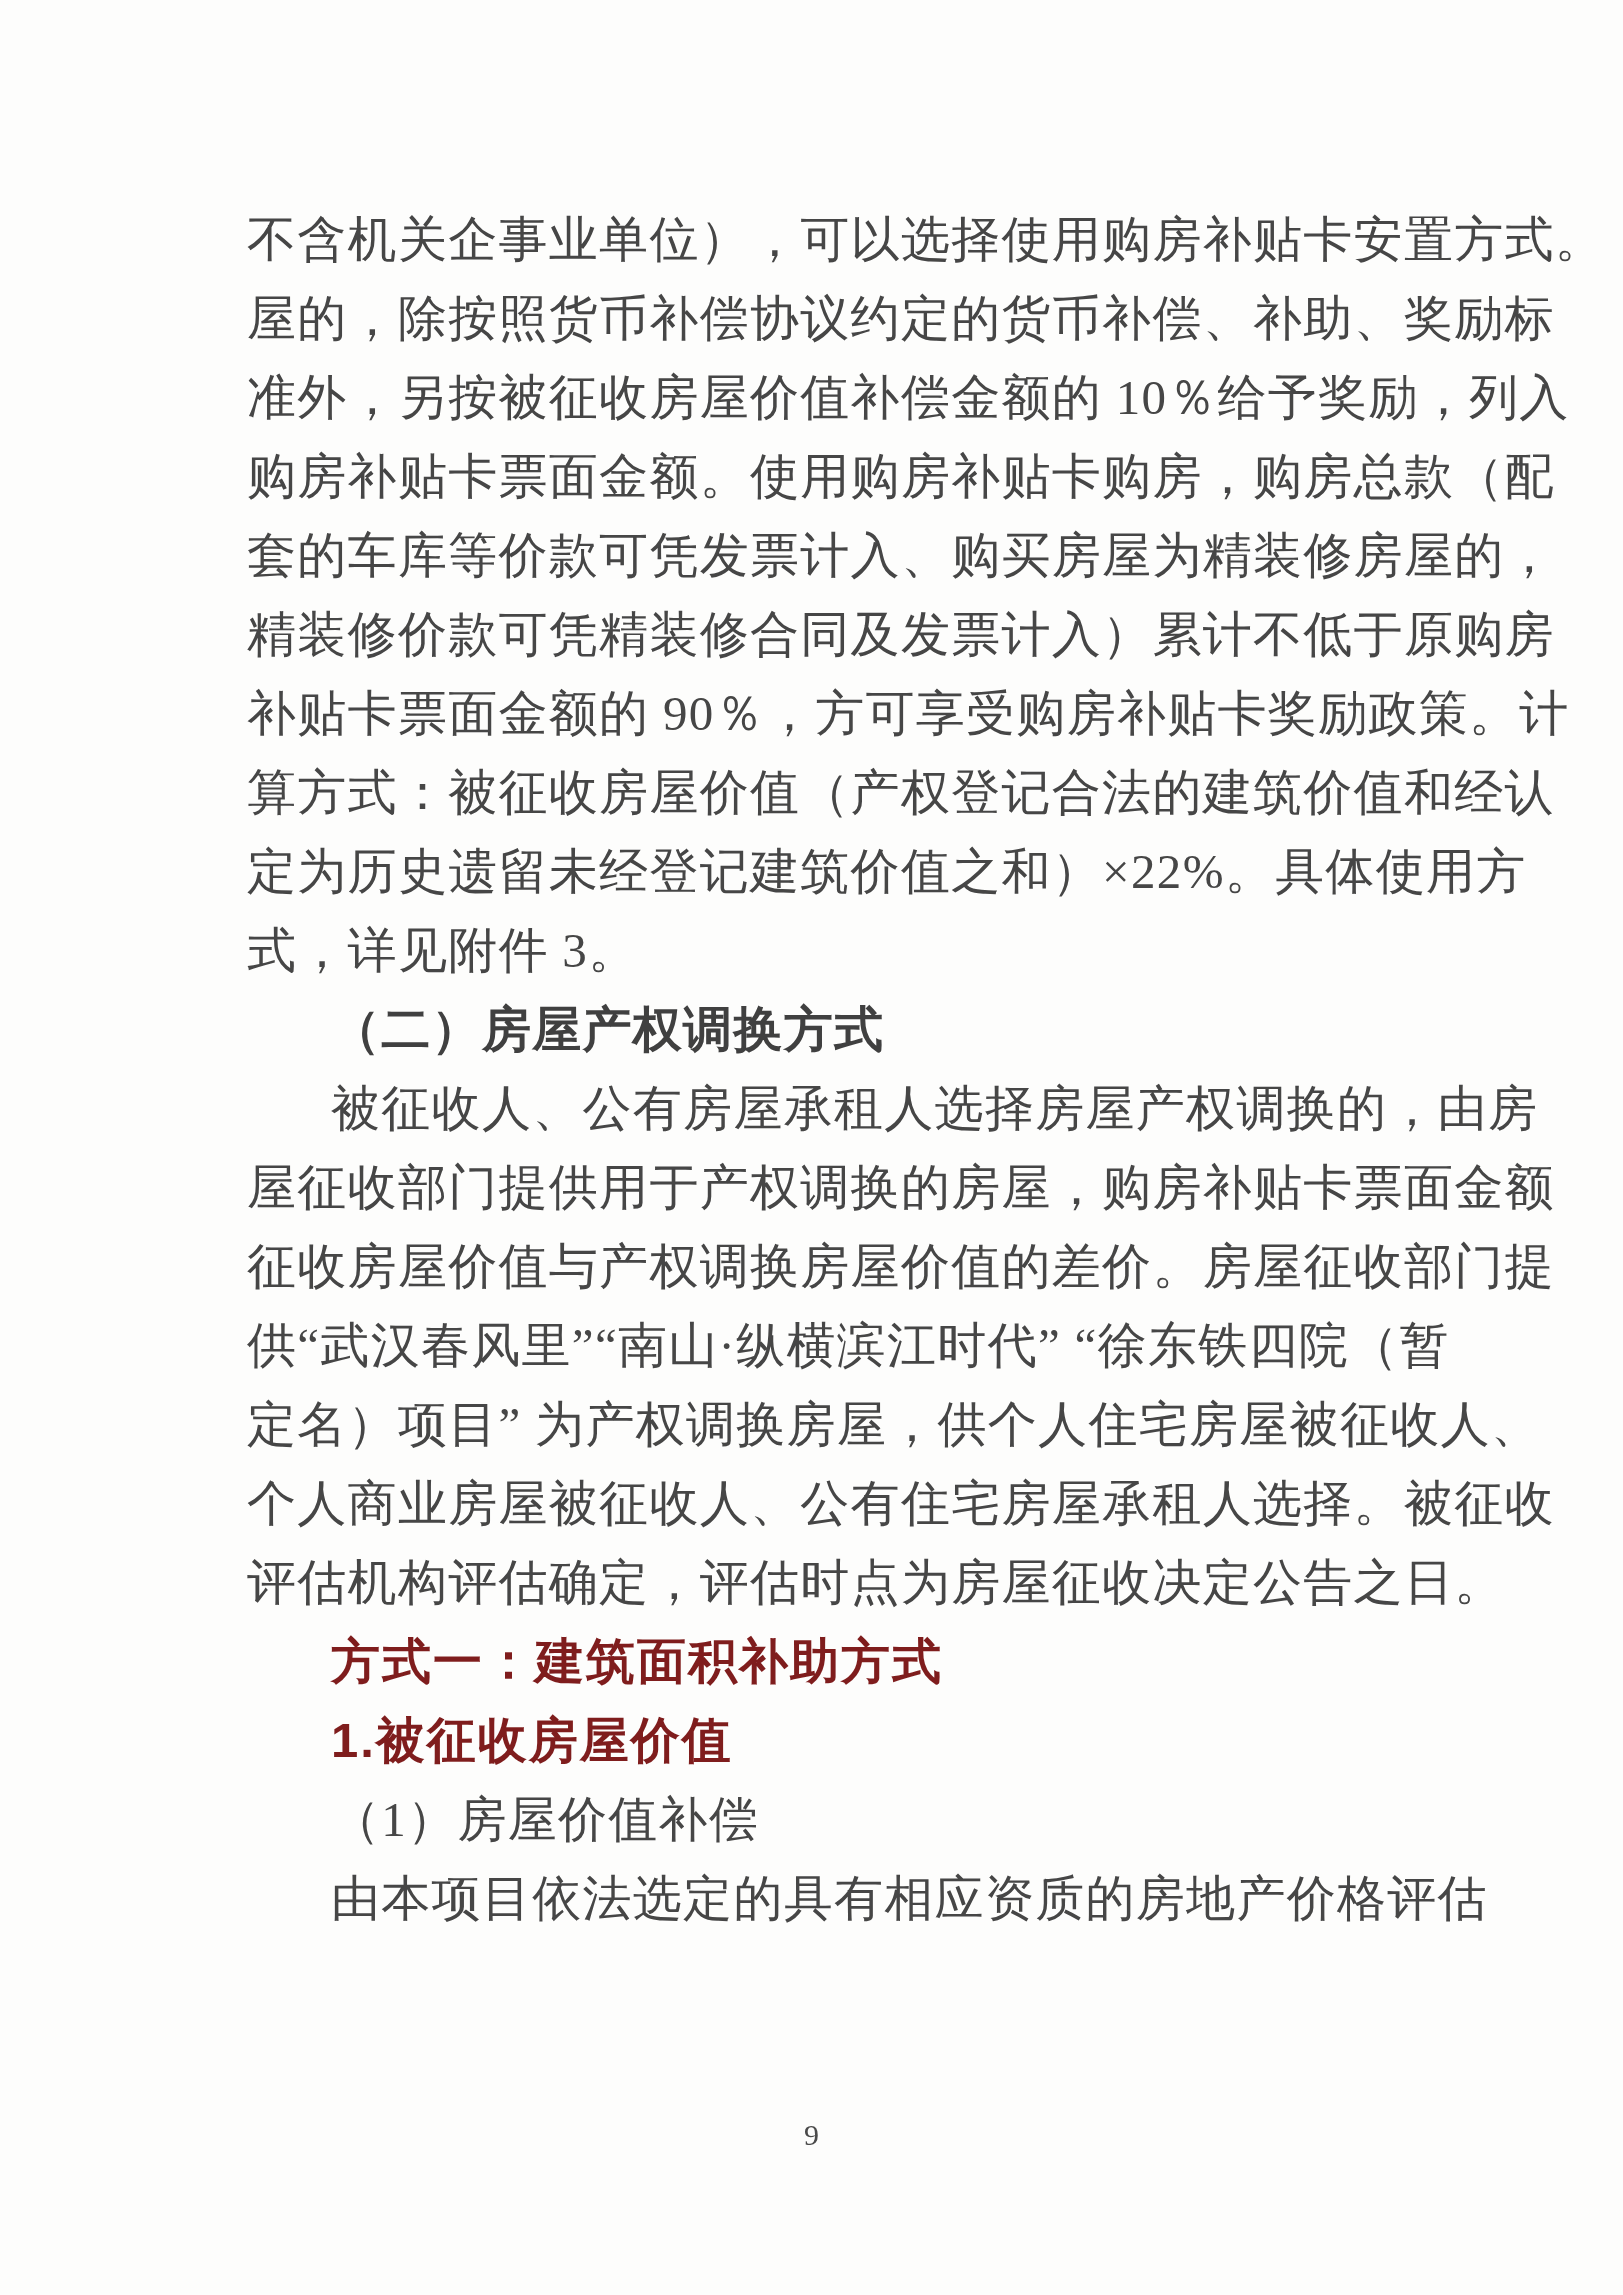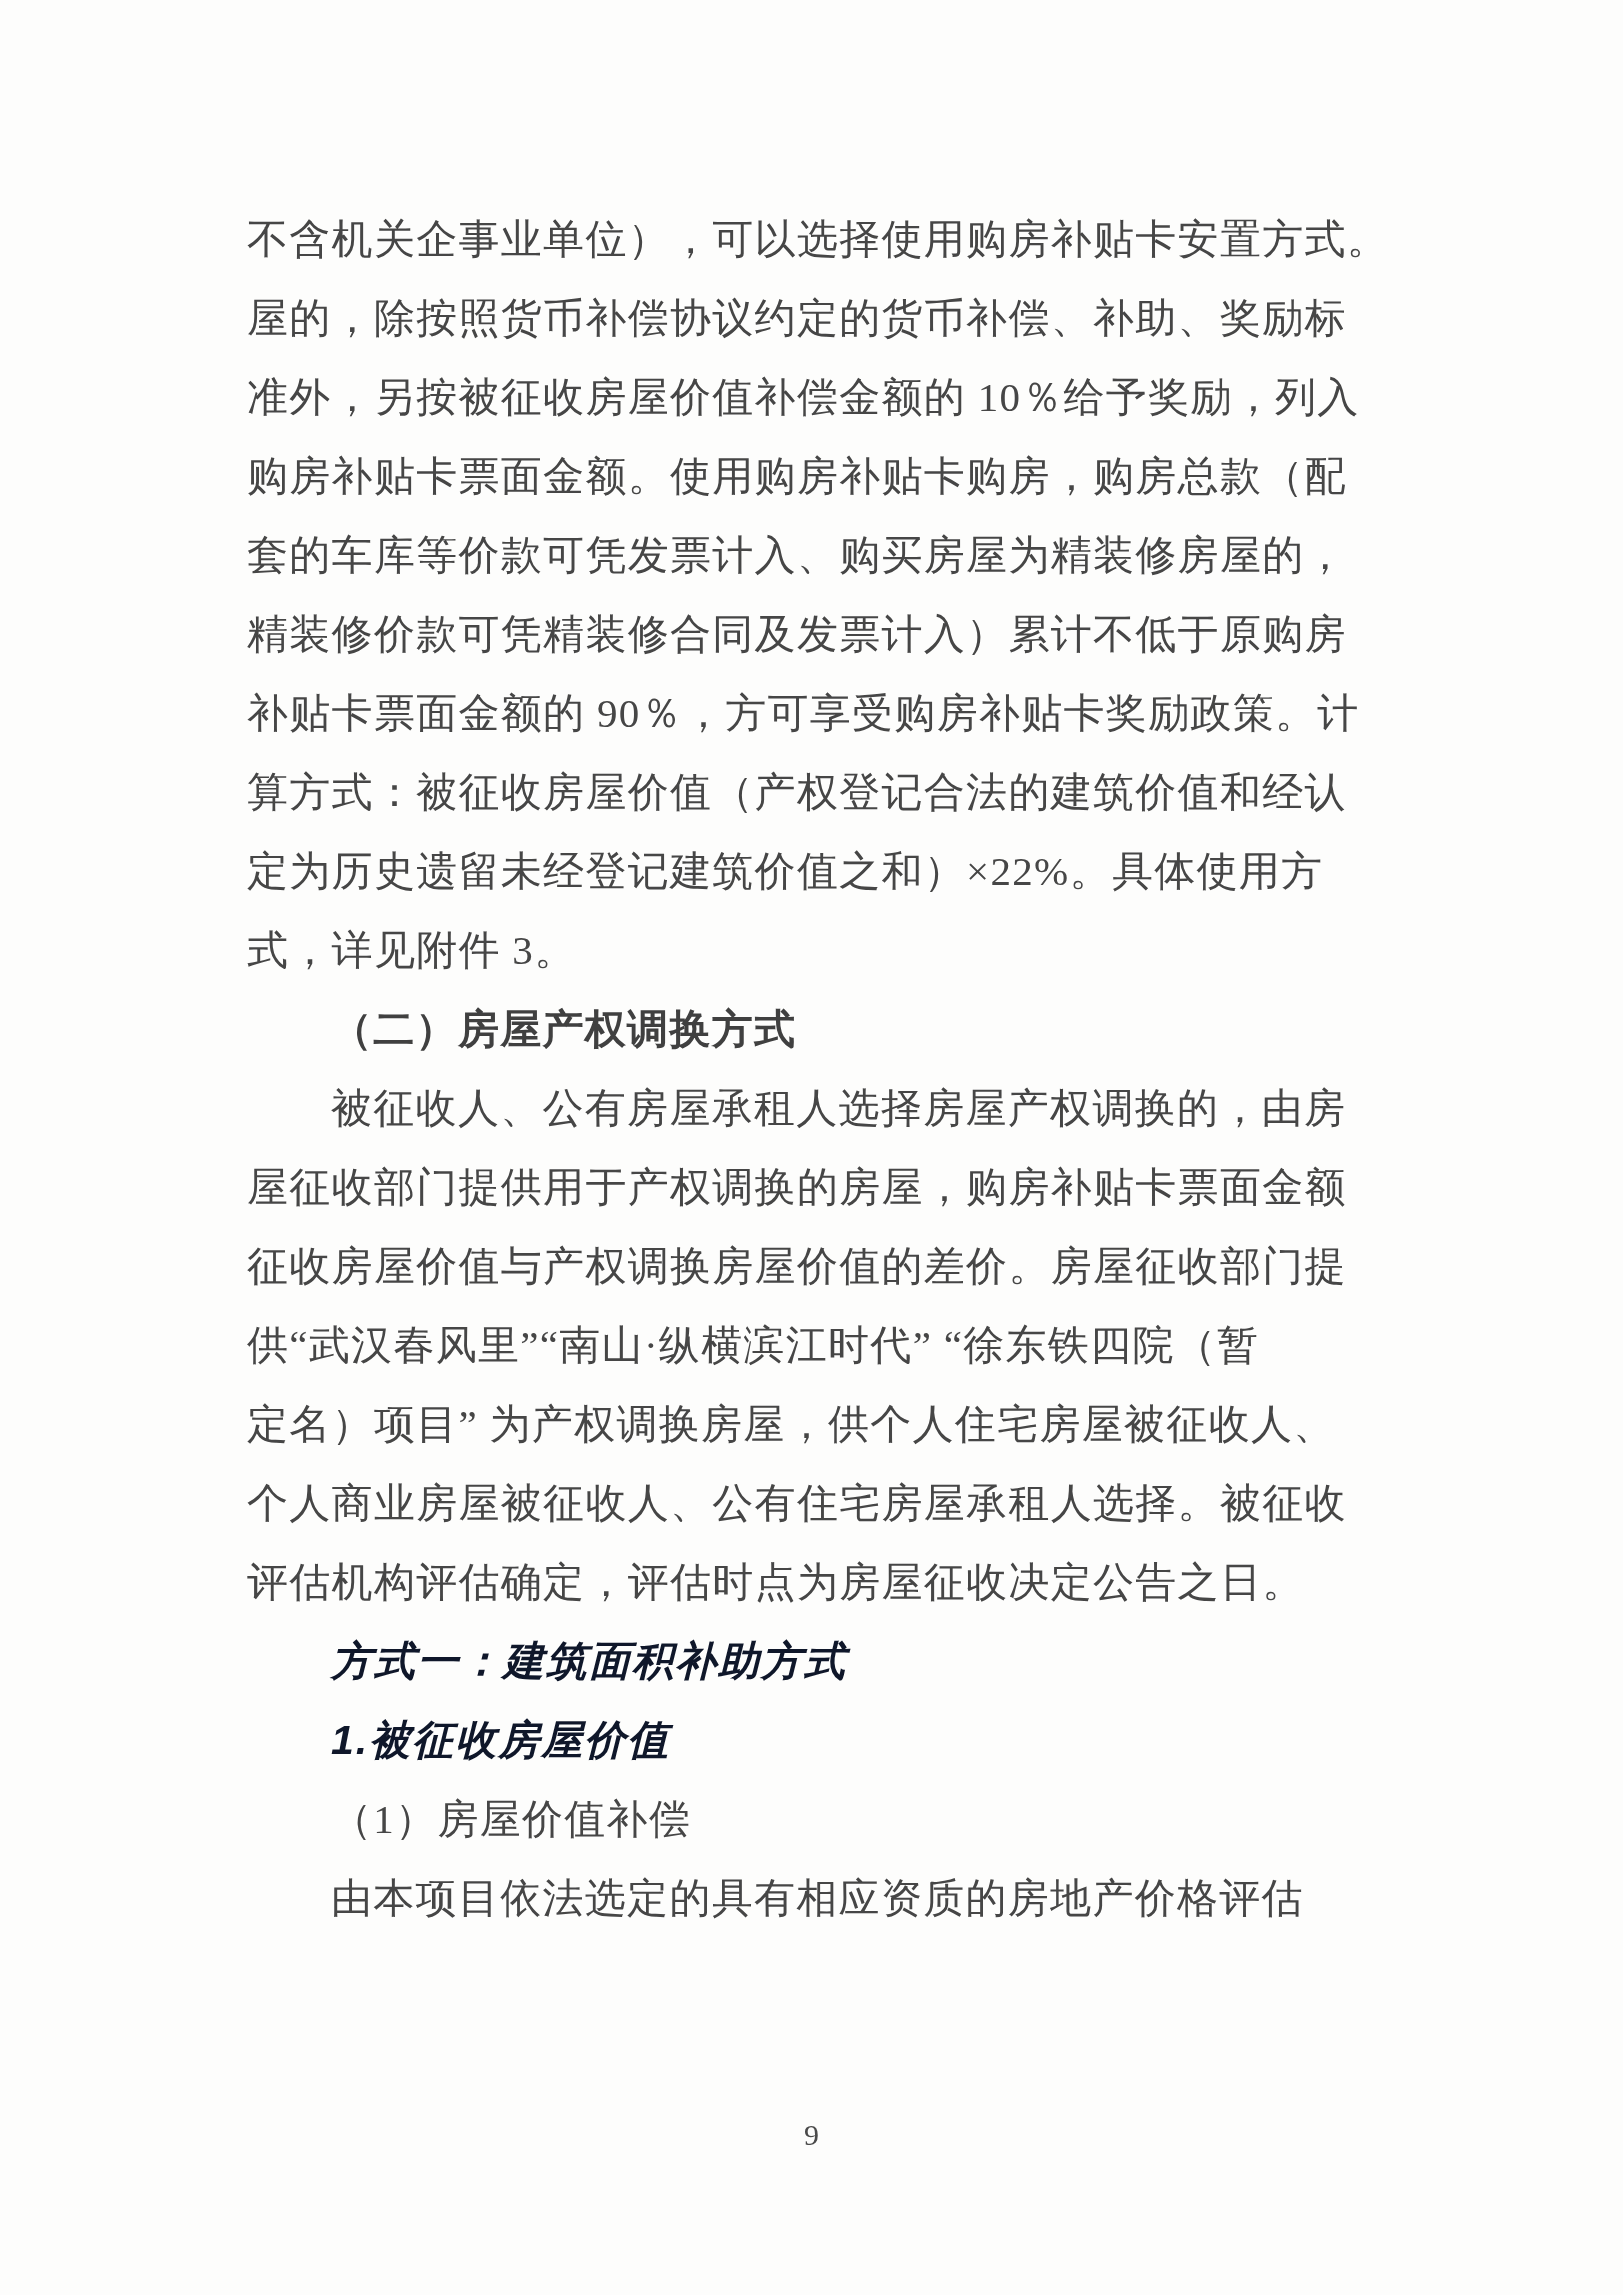--- a/index.html
+++ b/index.html
@@ -21,41 +21,40 @@
   }
   .text-block {
     position: absolute;
     left: 247px;
     top: 200px;
     width: 1142px;
   }
   .line {
     height: 79px;
     line-height: 79px;
-    font-size: 41px;
+    font-size: 49px;
     letter-spacing: 1.3px;
     color: #464646;
     white-space: nowrap;
   }
   .line.ind-2 {
     padding-left: 84px;
   }
   
   .section-heading {
     font-weight: 700;
     color: #404040;
   }
   
   .method-heading,
   .item-heading {
     font-family: "Liberation Sans", sans-serif;
     font-weight: 700;
-    color: #0f172a;
+    color: #7f1d1d;
     letter-spacing: 2px;
-    font-style: italic;
   }
   .page-number {
     position: absolute;
     left: 0;
     right: 0;
     top: 2115px;
     height: 39px;
     line-height: 39px;
     text-align: center;
     font-size: 30px;

